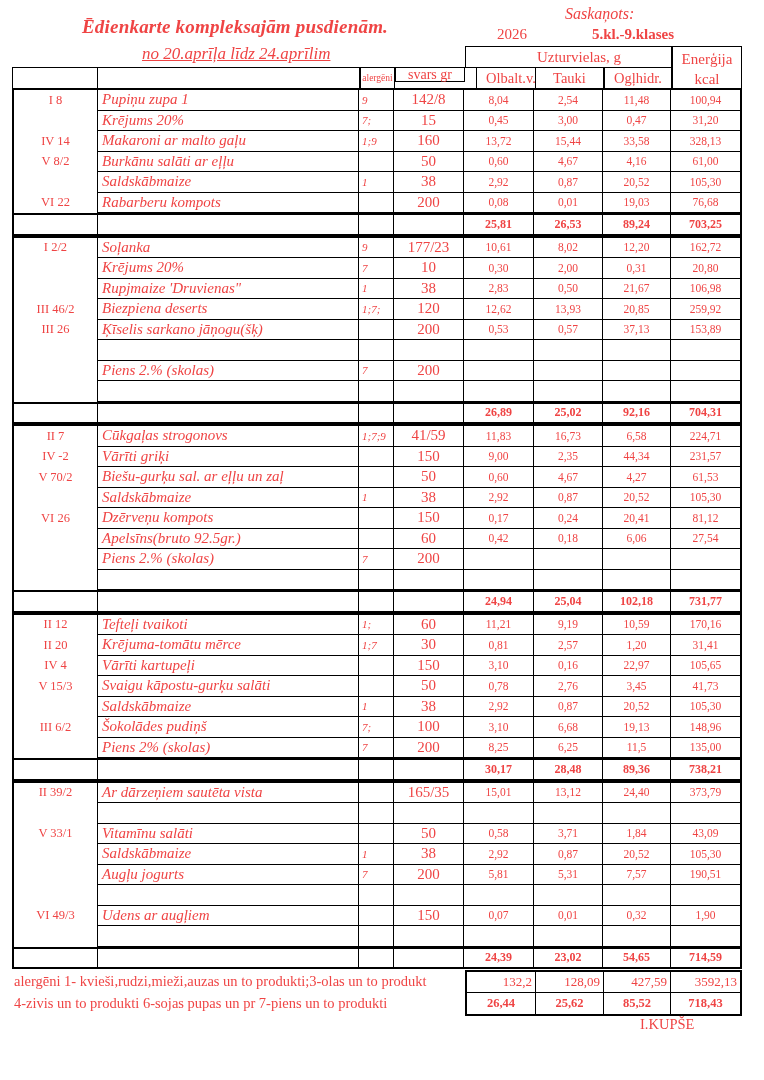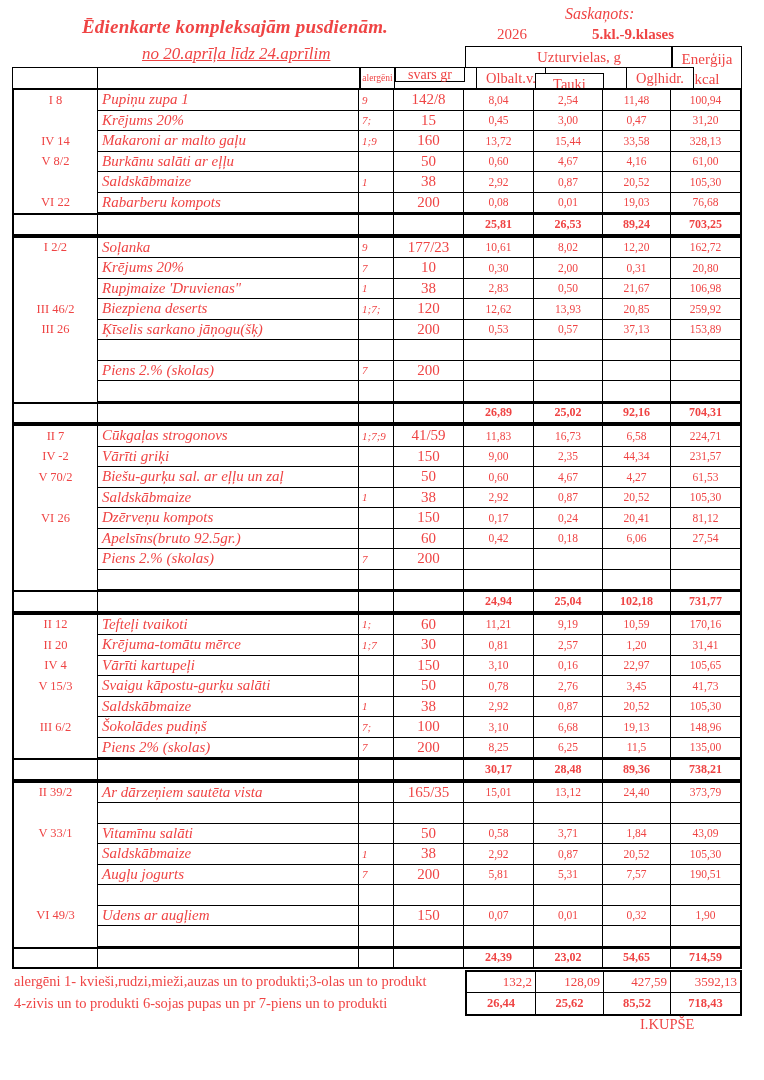--- a/index.html
+++ b/index.html
@@ -14,22 +14,22 @@
   .daterange{top:44px;left:142px;font-style:italic;font-size:17px;text-decoration:underline;}
   
   .hbox{position:absolute;box-sizing:border-box;border:1px solid #000;display:flex;align-items:center;justify-content:center;background:#fff;}
   .hb-nutrients{left:465px;top:46px;width:207px;height:22px;border-width:1.5px;font-size:15px;padding-left:21px;}
   .hb-energy{left:672px;top:46px;width:70px;height:47px;border-width:1.5px;font-size:15px;line-height:1.3;text-align:center;flex-direction:column;}
   .hb-code{left:12px;top:67px;width:86px;height:22px;border-width:1.5px;}
   .hb-dish{left:97px;top:67px;width:263px;height:22px;}
   .hb-allerg{left:360px;top:67px;width:35px;height:22px;font-size:9.5px;}
   .hb-weight{left:395px;top:67px;width:70px;height:15px;font-size:14px;}
   .hb-prot{left:476px;top:67px;width:70px;height:22px;font-size:14.5px;}
-  .hb-fat{left:535px;top:67px;width:69px;height:22px;font-size:14.5px;margin-top:6px;}
-  .hb-carb{left:604px;top:67px;width:68px;height:22px;font-size:14.5px;margin-left:22px;}
+  .hb-fat{left:535px;top:67px;width:69px;height:22px;font-size:14.5px;}
+  .hb-carb{left:604px;top:67px;width:68px;height:22px;font-size:14.5px;}
   
   #blocks{position:absolute;left:12px;top:88px;width:730px;}
   .block{box-sizing:border-box;width:730px;border:2px solid #000;display:grid;
          grid-template-columns:84px 261px 35px 70px 70px 69px 68px auto;background:#fff;}
   .cell{box-sizing:border-box;height:20.5px;border-right:1px solid #000;border-bottom:1px solid #000;
         display:flex;align-items:center;overflow:hidden;white-space:nowrap;position:relative;}
   .cell.codec{border-right:1.5px solid #000;border-bottom:none;justify-content:center;font-size:12.5px;}
   .cell.dishc{font-style:italic;font-size:15px;padding-left:4px;}
   .cell.allc{font-style:italic;font-size:11px;padding-left:3px;}
   .cell.wc{font-size:15px;justify-content:center;}

